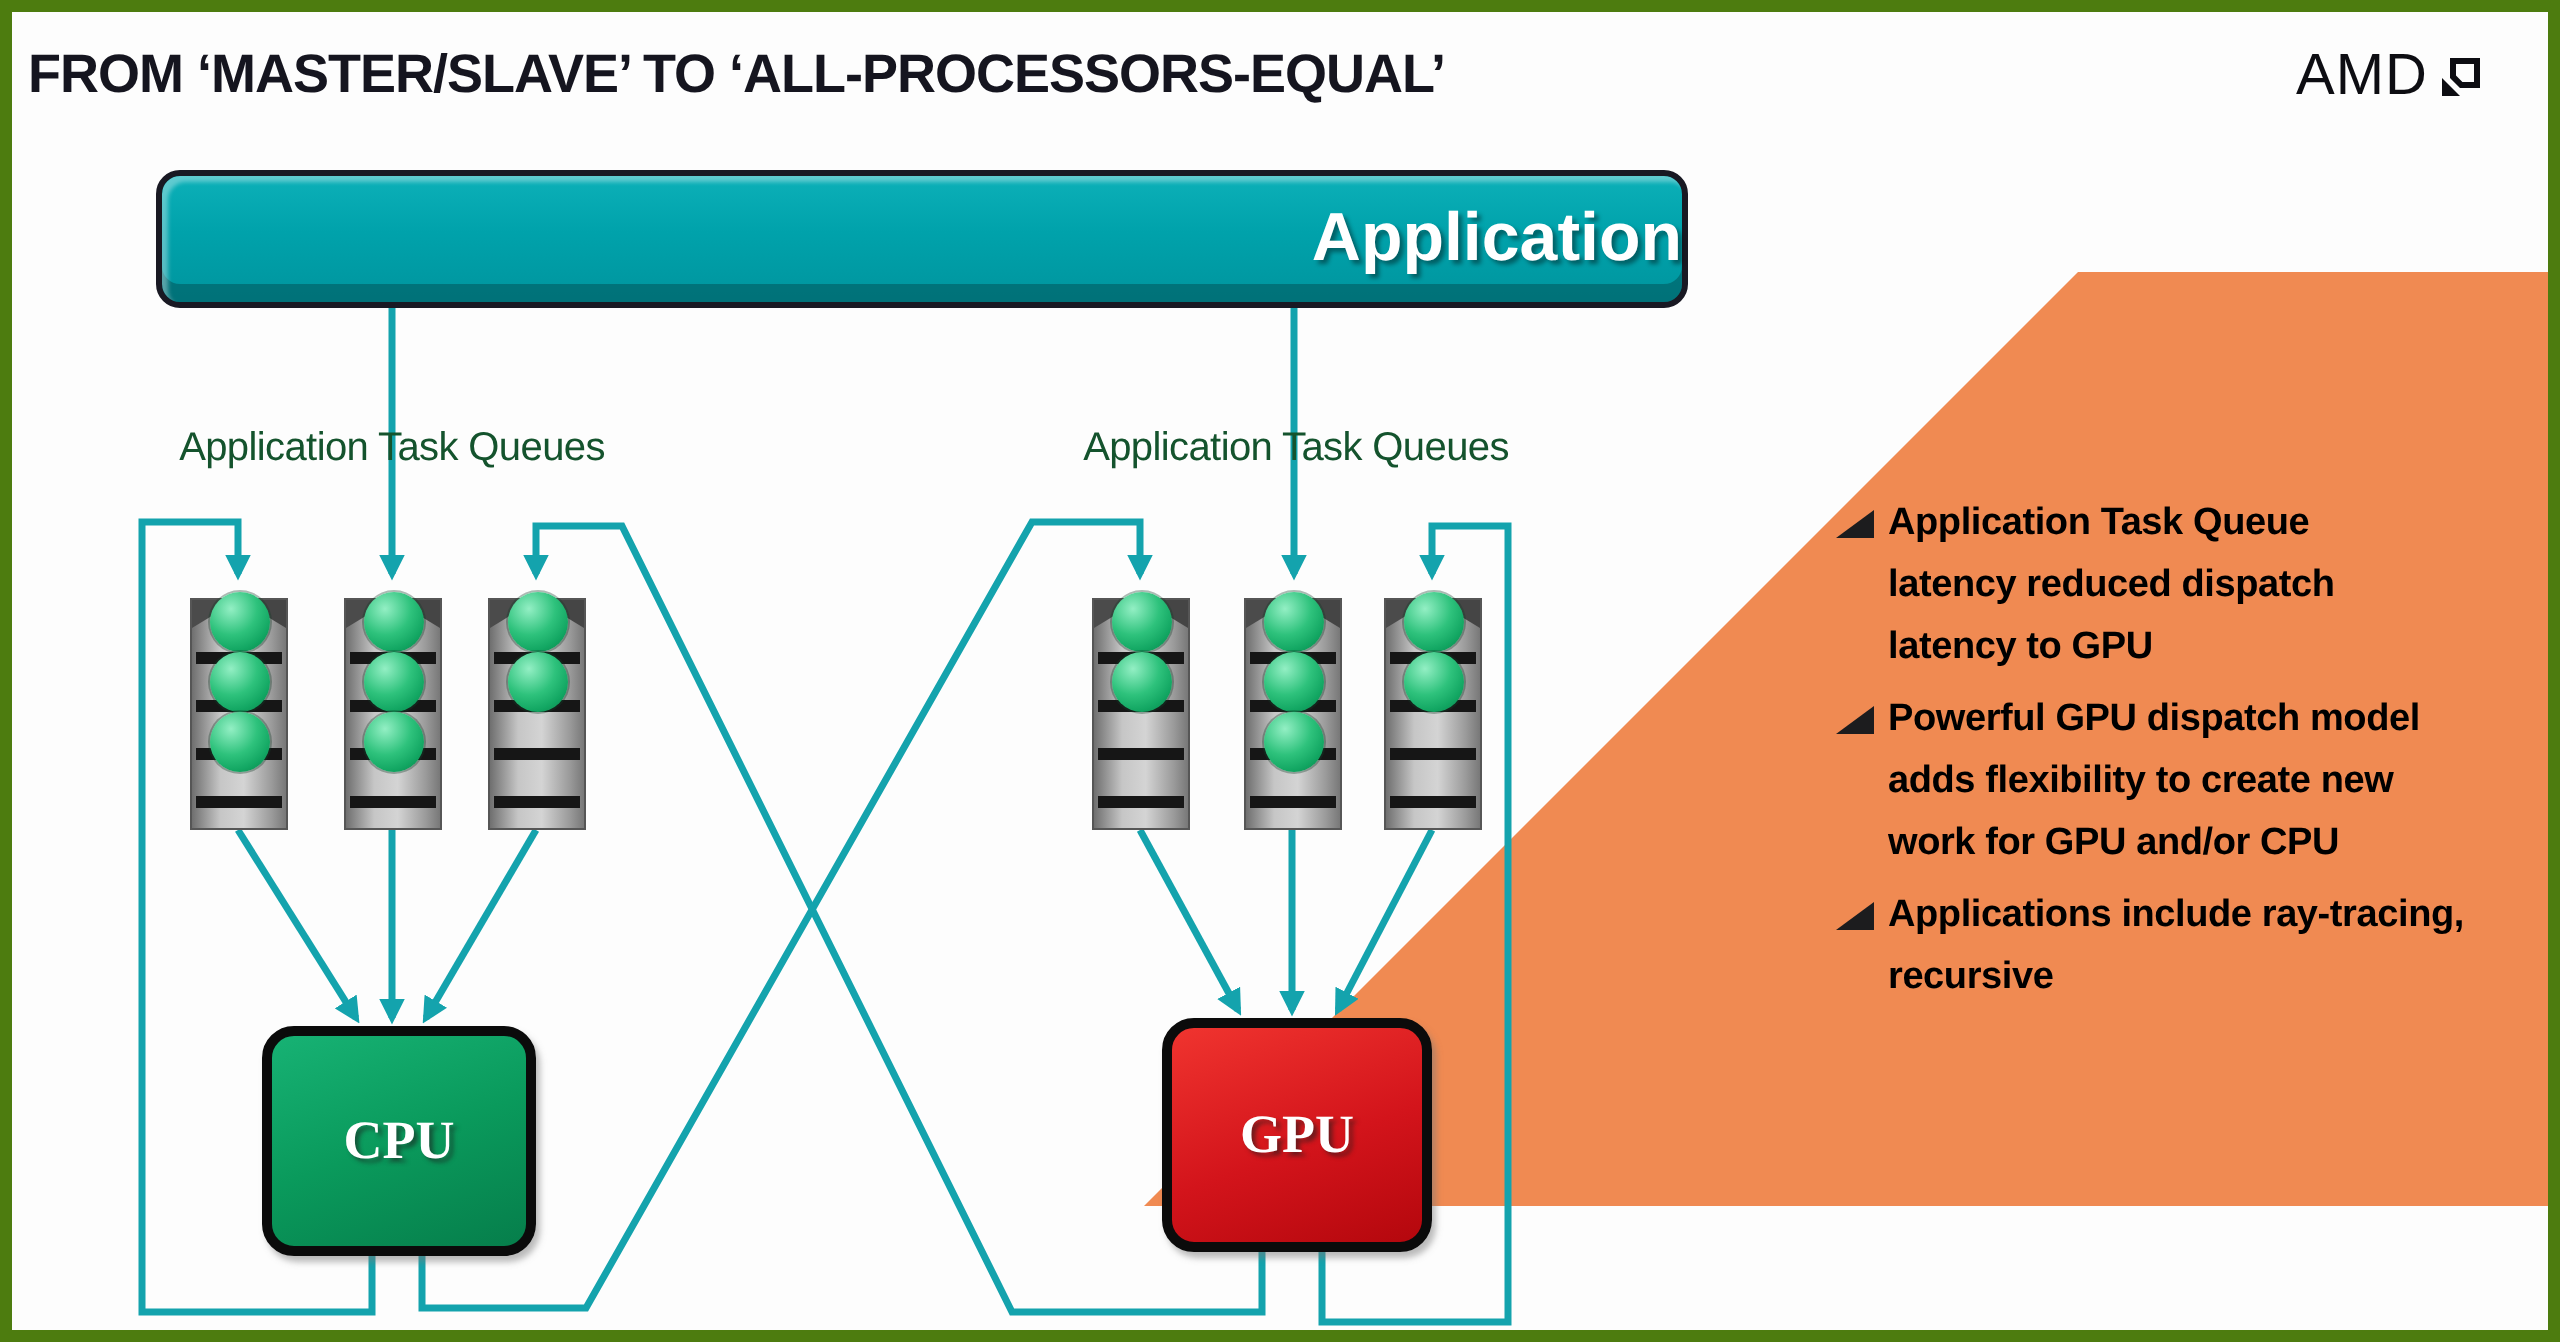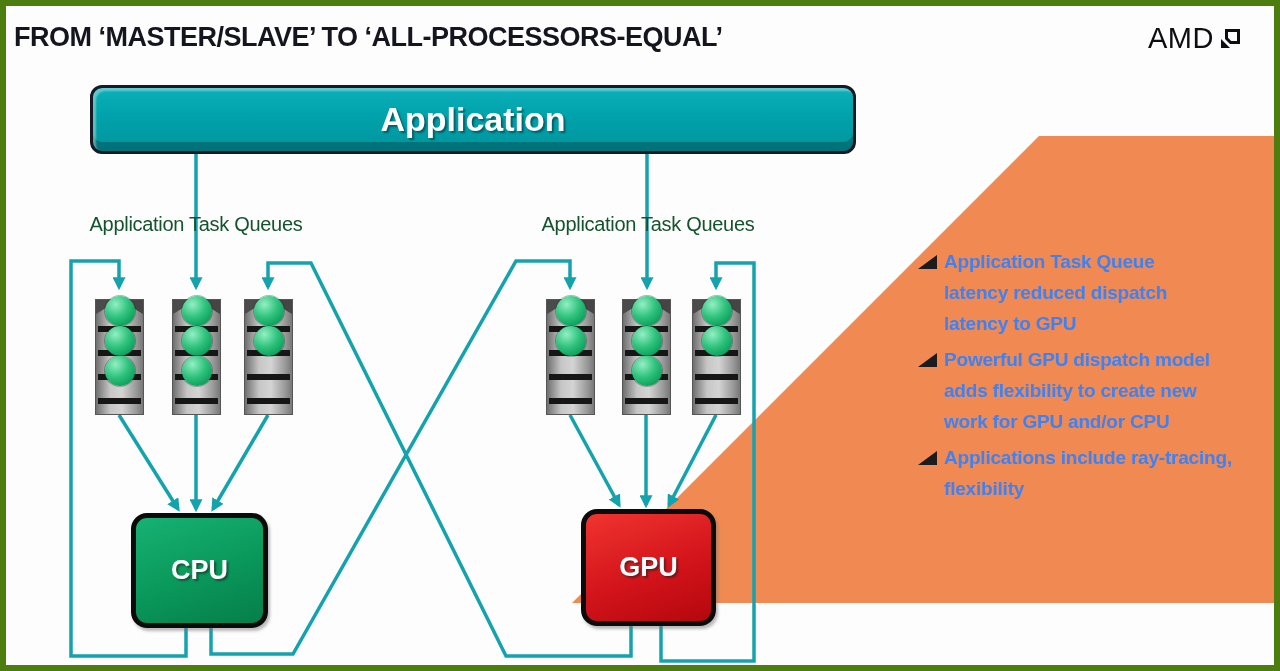--- a/index.html
+++ b/index.html
@@ -9,21 +9,21 @@
   .title{position:absolute;left:8px;top:16px;font-size:27px;font-weight:700;
          letter-spacing:-0.5px;color:#15151f;white-space:nowrap;}
   
   .logo{position:absolute;left:1142px;top:16px;display:flex;align-items:center;gap:4px;}
   .logo .word{font-size:29px;font-weight:400;letter-spacing:0.5px;color:#0d0d12;}
   
   .banner{position:absolute;left:72px;top:79px;width:766px;height:69px;box-sizing:border-box;
           background:linear-gradient(180deg,#0cb0b8 0%,#00a2ab 45%,#00959e 100%);
           border:3px solid #191923;border-radius:12px;
           box-shadow:inset 3px 3px 2px rgba(255,255,255,0.35), inset 0 -9px 0 rgba(0,70,76,0.45);
-          display:flex;align-items:center;justify-content:center;margin-left:12px;}
+          display:flex;align-items:center;justify-content:flex-end;}
   .banner span{color:#fff;font-size:34px;font-weight:700;
           text-shadow:2px 2px 2px rgba(0,0,0,0.4);}
   
   .qlabel{position:absolute;top:207px;width:300px;text-align:center;font-size:20px;
           font-weight:400;letter-spacing:-0.3px;color:#14532d;}
   
   #lines{position:absolute;left:0;top:0;}
   .flow{stroke:#14a3ad;stroke-width:3.5;fill:none;}
   
   .stack{position:absolute;width:49px;height:116px;box-sizing:border-box;
@@ -35,32 +35,32 @@
          border-top:14px solid #4b4b4b;border-right:23px solid transparent;}
   .notch-r{position:absolute;right:0;top:0;width:0;height:0;
          border-top:14px solid #454545;border-left:23px solid transparent;}
   .ball{position:absolute;width:30px;height:30px;border-radius:50%;left:9px;
         background:radial-gradient(circle at 35% 28%,#93efc4 0%,#2ec27c 45%,#12a662 72%,#0b7a47 100%);
         box-shadow:0 0 0 1px rgba(20,60,40,0.35);}
   
   .proc{position:absolute;box-sizing:border-box;border:5px solid #0b0b0b;border-radius:16px;
         display:flex;align-items:center;justify-content:center;
         box-shadow:2px 3px 3px rgba(120,120,120,0.5);}
-  .proc span{color:#fff;font-size:27px;font-weight:700;text-shadow:2px 2px 2px rgba(30,30,30,0.55);}
+  .proc span{color:#fff;font-size:27px;font-weight:700;text-shadow:2px 2px 2px rgba(30,30,30,0.55);font-family:Liberation Serif, serif;}
   #cpu{left:125px;top:507px;width:137px;height:115px;
        background:linear-gradient(160deg,#17b274 0%,#0a9a5c 50%,#067e4b 100%);}
   #gpu{left:575px;top:503px;width:135px;height:117px;
        background:linear-gradient(160deg,#f0342f 0%,#d3141b 55%,#b40archive 100%);
        background:linear-gradient(160deg,#f0342f 0%,#d3141b 55%,#b4070d 100%);}
   
   .bullets{position:absolute;left:912px;top:240px;width:360px;list-style:none;margin:0;padding:0;}
   .bullets li{display:flex;align-items:flex-start;margin-bottom:5px;}
   .tri{flex:0 0 auto;width:0;height:0;margin:9px 7px 0 0;
        border-left:19px solid transparent;border-bottom:14px solid #1c1c1e;}
-  .btext{font-size:19px;line-height:31px;font-weight:700;color:#3b82f6;letter-spacing:-0.2px;}
+  .btext{font-size:19px;line-height:31px;font-weight:700;color:#000000;letter-spacing:-0.2px;}
   
   .bottom-edge{position:absolute;left:0;top:659px;width:1280px;height:12px;
        background:#f1f1f1;border-top:1px solid #dcdcdc;}
 </style>
 </head>
 <body>
 
 <div id="stage">
 
   <svg id="lines" width="1280" height="671" viewBox="0 0 1280 671">
@@ -178,19 +178,19 @@
         <div class="btext">
           <div>Powerful GPU dispatch model</div>
           <div>adds flexibility to create new</div>
           <div>work for GPU and/or CPU</div>
         </div>
       </li>
       <li>
         <span class="tri"></span>
         <div class="btext">
           <div>Applications include ray-tracing,</div>
-          <div>flexibility</div>
+          <div>recursive</div>
         </div>
       </li>
     </ul>
 
   <div class="bottom-edge"></div>
 </div>
 
 </body></html>

